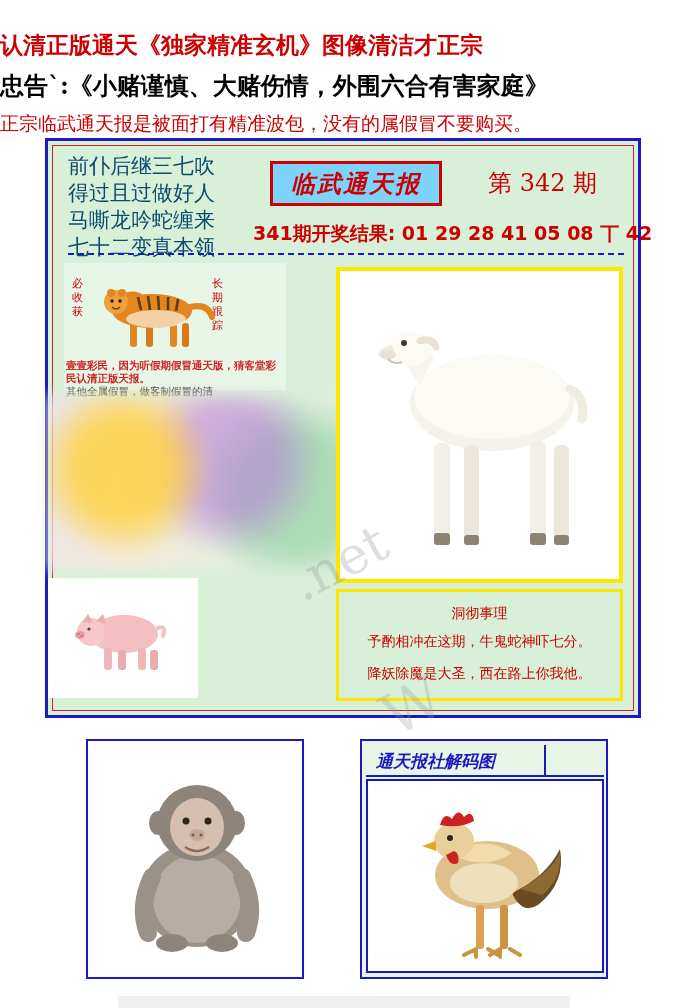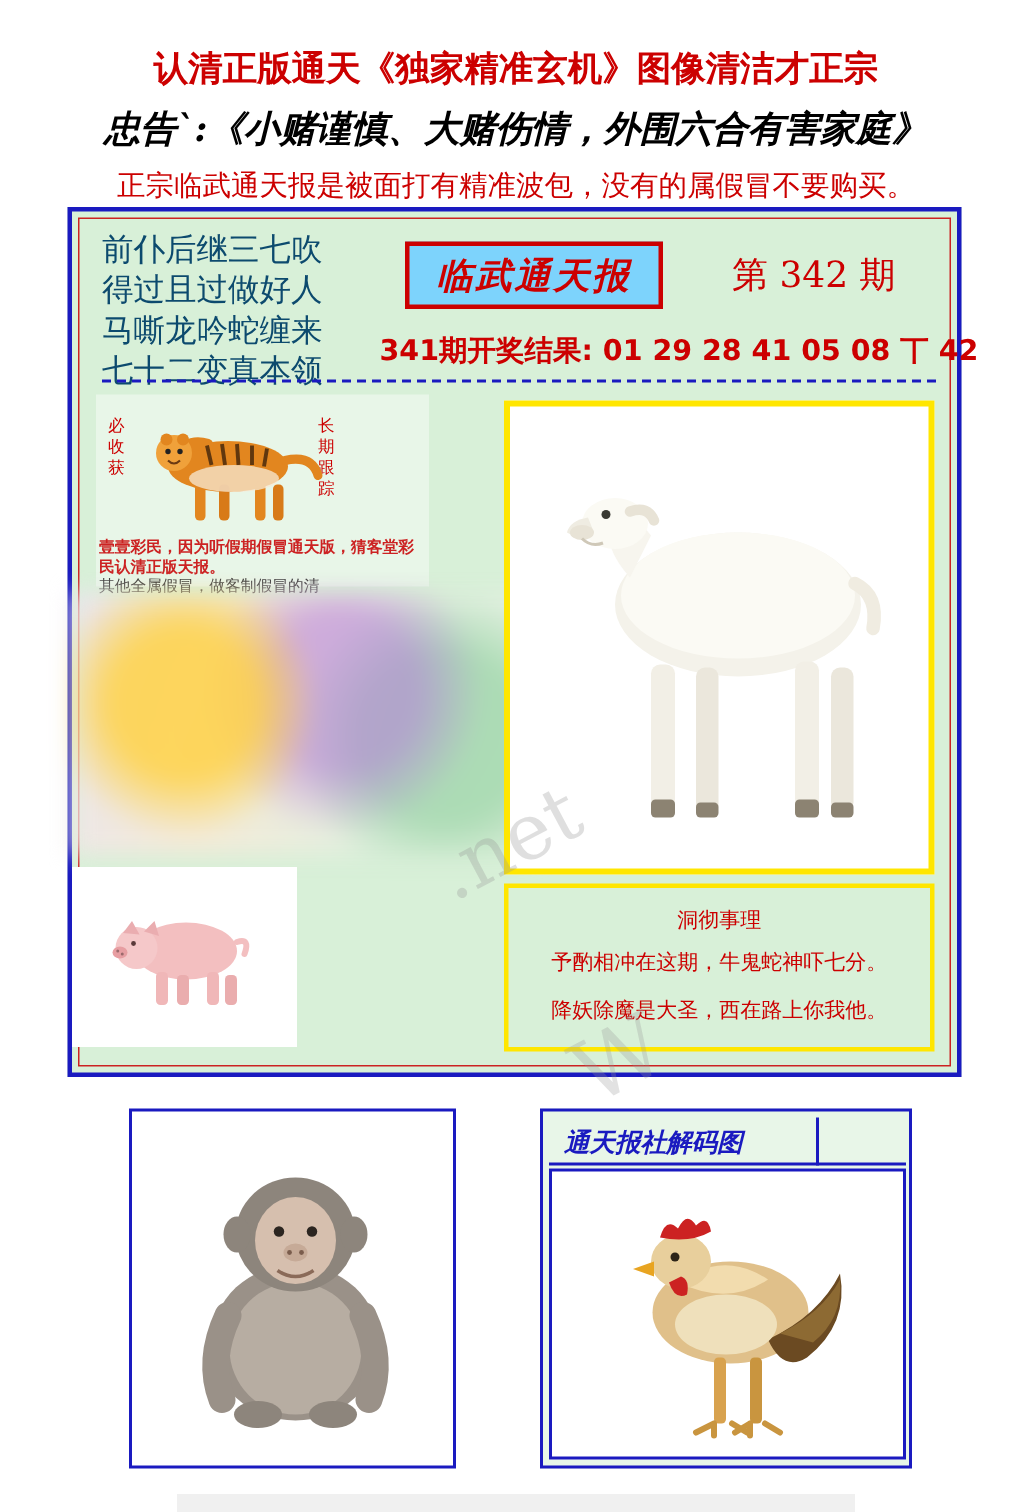--- a/index.html
+++ b/index.html
@@ -5,30 +5,30 @@
   html,body{margin:0;padding:0;}
   body{
     width:688px;height:1008px;
     background:#ffffff;
     font-family:"DejaVu Sans","Liberation Sans",sans-serif;
     position:relative;overflow:hidden;
   }
   .page{position:relative;width:688px;height:1008px;}
 
   
-  .hdr{position:absolute;left:0;top:0;width:688px;text-align:center;}
+  .hdr{position:absolute;left:0;top:0;width:688px;}
   .hdr-line1{
     font-size:23px;color:#cc0000;font-weight:bold;
     font-family:"DejaVu Serif","Liberation Serif",serif;
     letter-spacing:0px;margin-top:30px;white-space:nowrap;
   }
   .hdr-line2{
     font-size:24px;color:#000000;font-weight:bold;
     font-family:"DejaVu Serif","Liberation Serif",serif;
-    margin-top:9px;white-space:nowrap;font-style:italic;
+    margin-top:9px;white-space:nowrap;
   }
   .hdr-line3{
     font-size:19px;color:#cc0000;
     font-family:"DejaVu Serif","Liberation Serif",serif;
     margin-top:9px;white-space:nowrap;
   }
 
   
   .panel{
     position:absolute;left:45px;top:138px;width:596px;height:580px;

